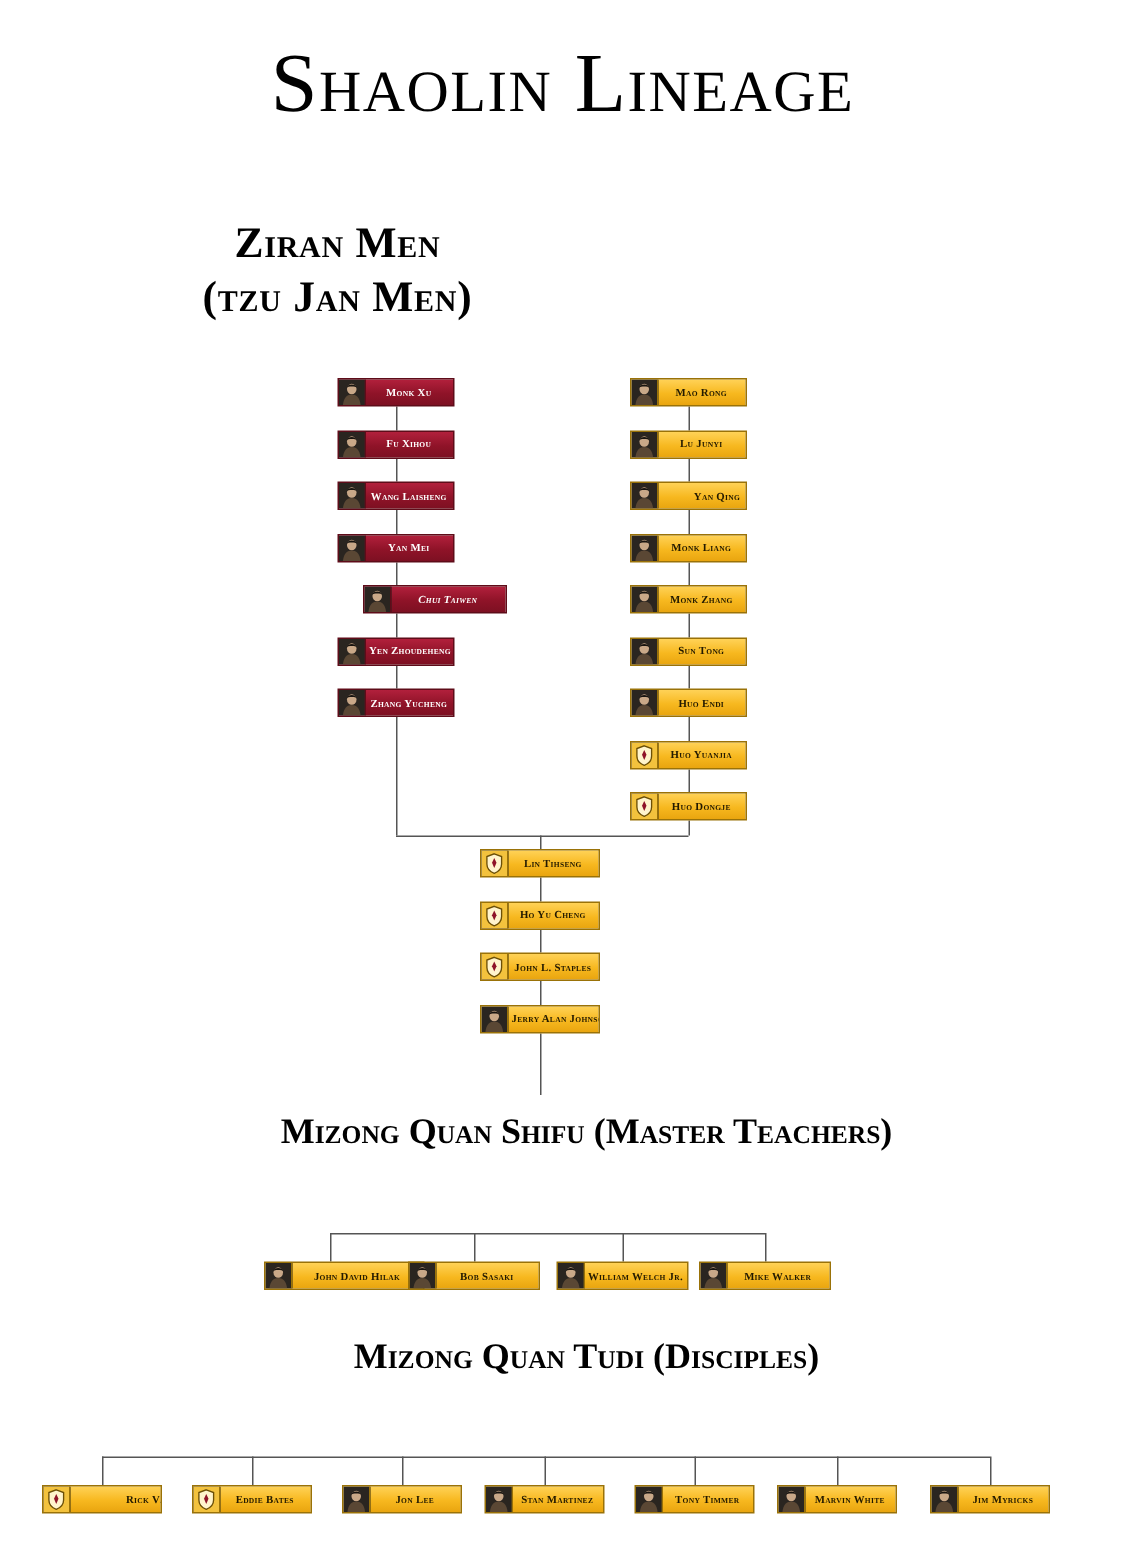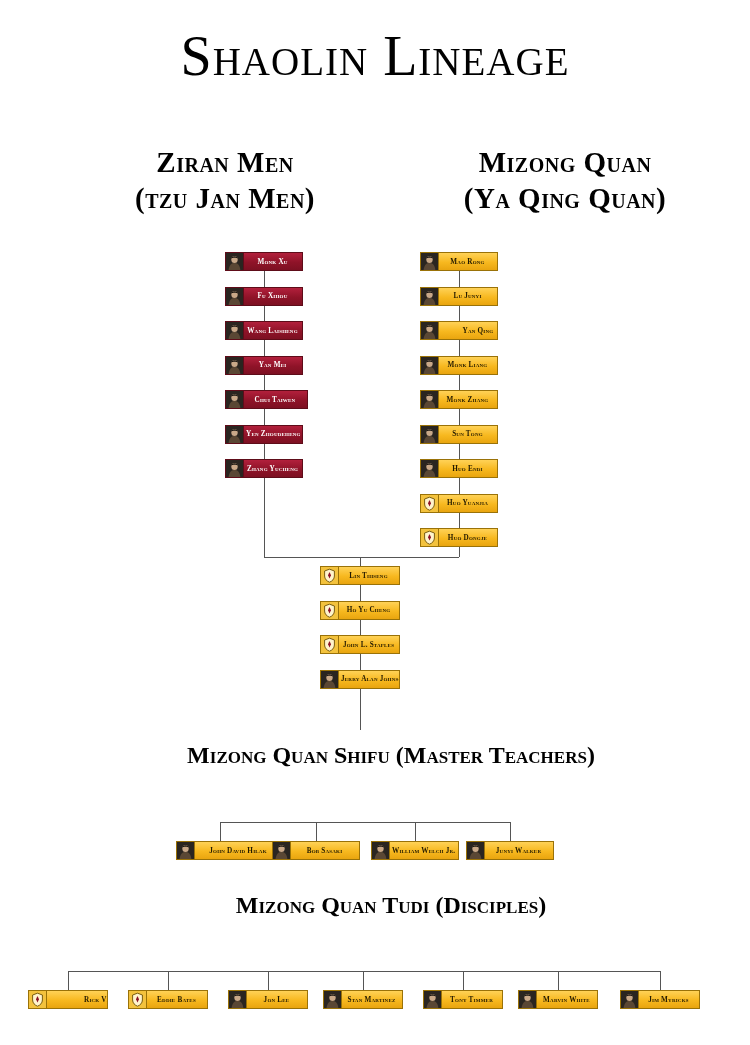--- a/index.html
+++ b/index.html
@@ -98,24 +98,20 @@
 
 <div id="stage">
 
   <div class="title">Shaolin Lineage</div>
 
   <div class="heading" style="top:144px;left:60px;width:330px;">
     <span>Ziran Men</span>
     <span class="l2">(tzu Jan Men)</span>
   </div>
 
-  <div class="heading" style="top:144px;left:400px;width:330px;">
-    <span>Mizong Quan</span>
-    <span class="l2">(Ya Qing Quan)</span>
-  </div>
 
   <div class="sectionhead" style="top:740px;">
     <span>Mizong Quan Shifu</span>
     <span class="l2">(Master Teachers)</span>
   </div>
 
   <div class="sectionhead" style="top:890px;">
     <span>Mizong Quan Tudi</span>
     <span class="l2">(Disciples)</span>
   </div>
@@ -195,21 +191,21 @@
         <span class="av">
           <svg viewBox="0 0 17 17">
             <rect width="17" height="17" fill="#2a2520"></rect>
             <ellipse cx="8.5" cy="6.4" rx="3.2" ry="3.5" fill="#c9a888"></ellipse>
             <path d="M2.6 17 C3.2 11.8 5.6 10 8.5 10 C11.4 10 13.8 11.8 14.4 17 Z" fill="#5a4734"></path>
             <path d="M5.1 5.6 C5.6 2.6 11.4 2.6 11.9 5.6 C11.2 4.4 5.9 4.4 5.1 5.6 Z" fill="#181410"></path>
           </svg>
         </span>
         <span class="lbl">Yan Mei</span>
       </div>
-      <div class="node red" style="left: 225px; top: 390px; width: 83px;">
+      <div class="node red" style="left: 242px; top: 390px; width: 96px; font-style: italic;">
         <span class="av">
           <svg viewBox="0 0 17 17">
             <rect width="17" height="17" fill="#2a2520"></rect>
             <ellipse cx="8.5" cy="6.4" rx="3.2" ry="3.5" fill="#c9a888"></ellipse>
             <path d="M2.6 17 C3.2 11.8 5.6 10 8.5 10 C11.4 10 13.8 11.8 14.4 17 Z" fill="#5a4734"></path>
             <path d="M5.1 5.6 C5.6 2.6 11.4 2.6 11.9 5.6 C11.2 4.4 5.9 4.4 5.1 5.6 Z" fill="#181410"></path>
           </svg>
         </span>
         <span class="lbl">Chui Taiwen</span>
       </div>
@@ -408,21 +404,21 @@
       </div>
       <div class="node gold" style="left: 466px; top: 841px; width: 88px;">
         <span class="av">
           <svg viewBox="0 0 17 17">
             <rect width="17" height="17" fill="#2a2520"></rect>
             <ellipse cx="8.5" cy="6.4" rx="3.2" ry="3.5" fill="#c9a888"></ellipse>
             <path d="M2.6 17 C3.2 11.8 5.6 10 8.5 10 C11.4 10 13.8 11.8 14.4 17 Z" fill="#5a4734"></path>
             <path d="M5.1 5.6 C5.6 2.6 11.4 2.6 11.9 5.6 C11.2 4.4 5.9 4.4 5.1 5.6 Z" fill="#181410"></path>
           </svg>
         </span>
-        <span class="lbl">Junyi Walker</span>
+        <span class="lbl">Mike Walker</span>
       </div>
       <div class="node gold" style="left: 28px; top: 990px; width: 80px; gap: 35px;">
         <span class="av">
           <svg viewBox="0 0 17 17">
             <rect width="17" height="17" fill="#f3c23d"></rect>
             <path d="M8.5 2.2 L13.4 4 V9 C13.4 12 11.2 14.2 8.5 15.2 C5.8 14.2 3.6 12 3.6 9 V4 Z" fill="#fff4cc" stroke="#6b4f06" stroke-width="0.9"></path>
             <path d="M8.5 5 L10 8.2 L8.5 11.6 L7 8.2 Z" fill="#8f1328"></path>
           </svg>
         </span>
         <span class="lbl">Rick Valentine</span>

